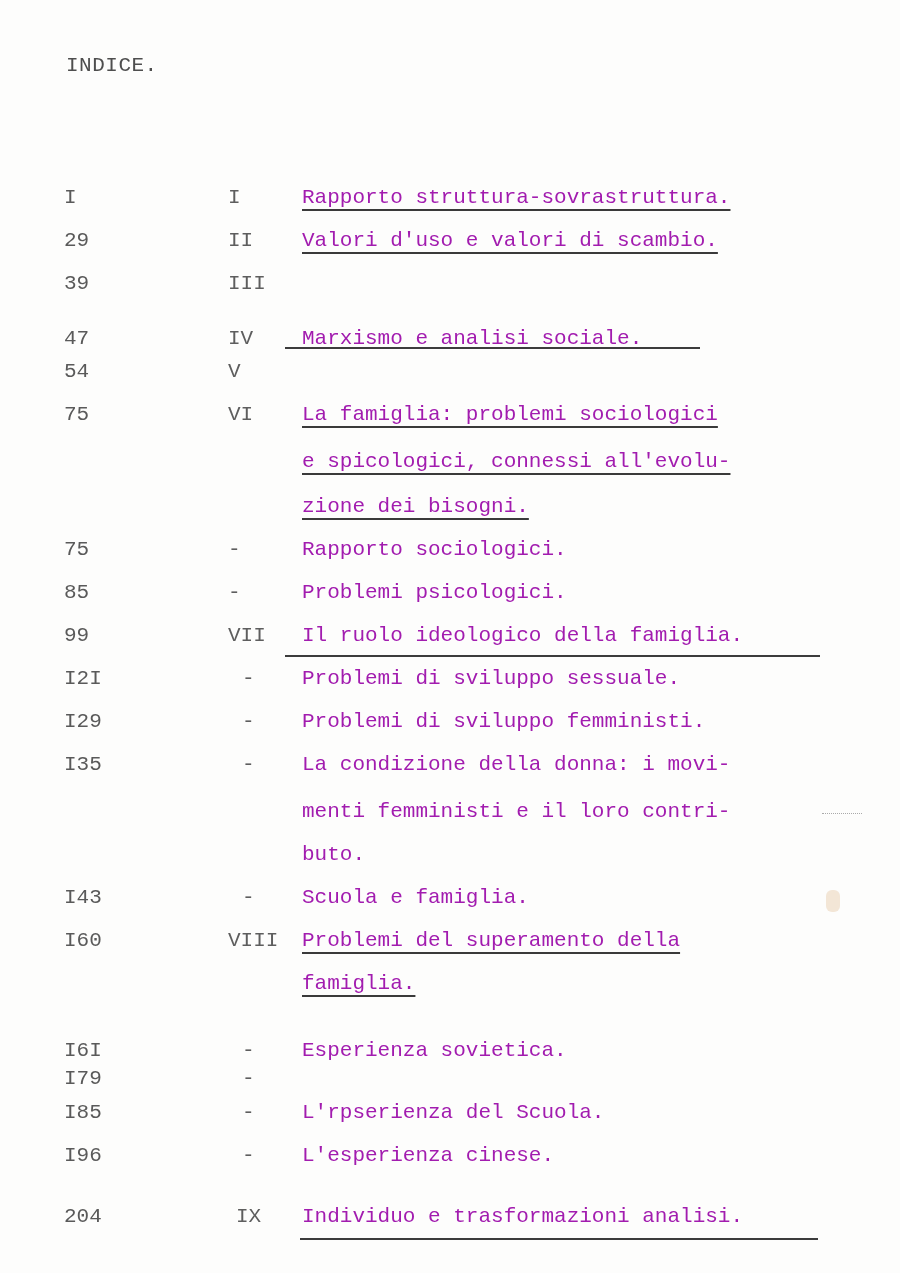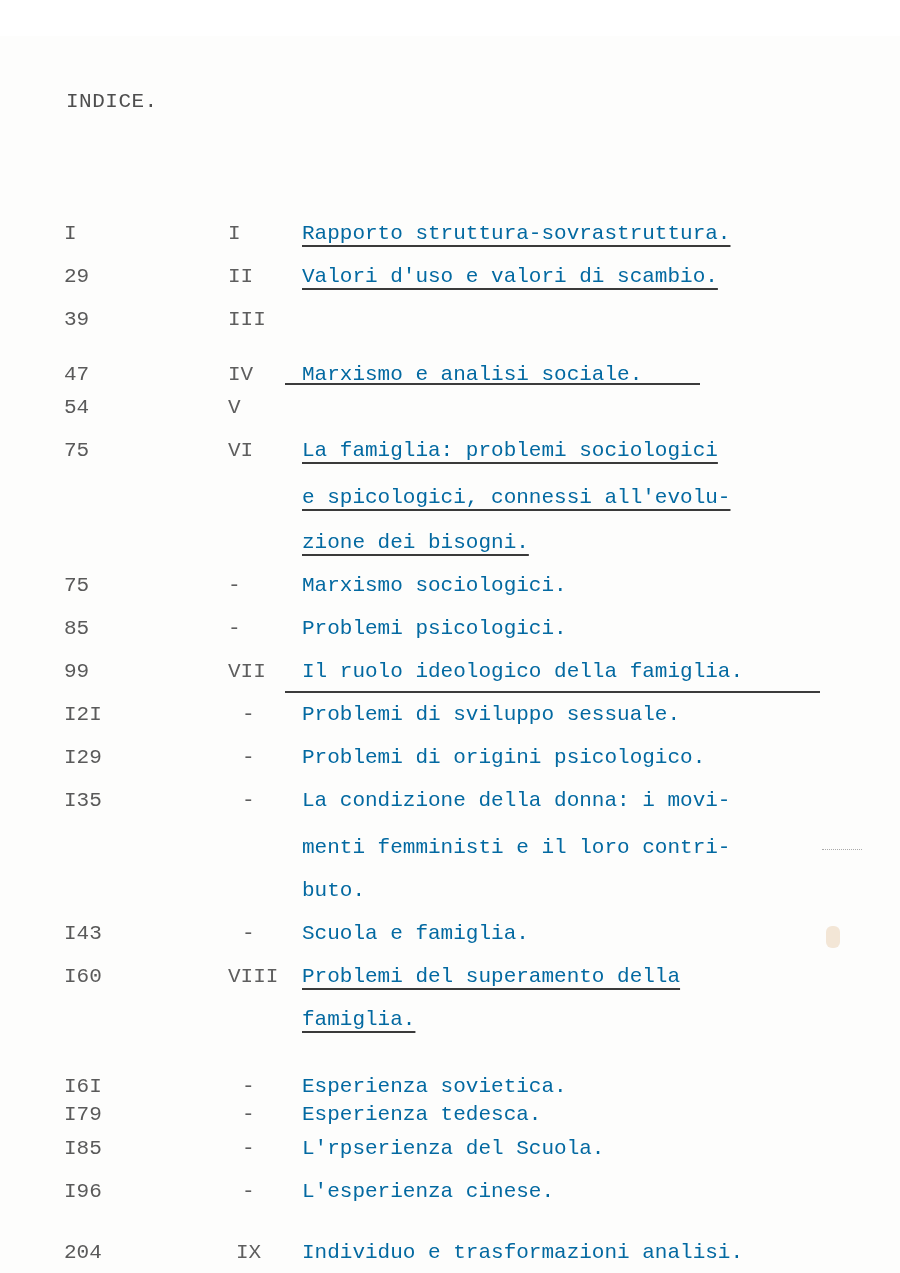--- a/index.html
+++ b/index.html
@@ -12,21 +12,20 @@
     height: 1273px;
     position: relative;
     overflow: hidden;
     font-family: "Liberation Mono", "DejaVu Sans Mono", monospace;
     color: #555555;
   }
   .page {
     position: absolute;
     inset: 0;
     background: #fdfdfc;
-    margin-top: 36px;
   }
   .title {
     position: absolute;
     left: 66px;
     top: 54px;
     font-size: 21px;
     letter-spacing: 0.5px;
     color: #4e4e4e;
   }
   .row {
@@ -47,21 +46,21 @@
     position: absolute;
     left: 228px;
     top: 0;
     color: #5e5e5e;
   }
   .entry-text {
     position: absolute;
     left: 302px;
     top: 0;
     white-space: nowrap;
-    color: #0369a1;
+    color: #a21caf;
   }
   .ul {
     text-decoration: underline;
     text-decoration-color: #3a3a3a;
     text-decoration-thickness: 2px;
     text-underline-offset: 6px;
   }
   .full-rule {
     position: absolute;
     height: 2px;
@@ -129,21 +128,21 @@
   <div class="row" style="top:447px">
     <span class="entry-text ul">e spicologici, connessi all'evolu-</span>
   </div>
   <div class="row" style="top:492px">
     <span class="entry-text ul">zione dei bisogni.</span>
   </div>
 
   <div class="row" style="top:535px">
     <span class="page-num">75</span>
     <span class="chapter-num">-</span>
-    <span class="entry-text">Marxismo sociologici.</span>
+    <span class="entry-text">Rapporto sociologici.</span>
   </div>
 
   <div class="row" style="top:578px">
     <span class="page-num">85</span>
     <span class="chapter-num">-</span>
     <span class="entry-text">Problemi psicologici.</span>
   </div>
 
   <div class="row" style="top:621px">
     <span class="page-num">99</span>
@@ -154,21 +153,21 @@
 
   <div class="row" style="top:664px">
     <span class="page-num">I2I</span>
     <span class="chapter-num" style="left:242px">-</span>
     <span class="entry-text">Problemi di sviluppo sessuale.</span>
   </div>
 
   <div class="row" style="top:707px">
     <span class="page-num">I29</span>
     <span class="chapter-num" style="left:242px">-</span>
-    <span class="entry-text">Problemi di origini psicologico.</span>
+    <span class="entry-text">Problemi di sviluppo femministi.</span>
   </div>
 
   <div class="row" style="top:750px">
     <span class="page-num">I35</span>
     <span class="chapter-num" style="left:242px">-</span>
     <span class="entry-text">La condizione della donna: i movi-</span>
   </div>
   <div class="row" style="top:797px">
     <span class="entry-text">menti femministi e il loro contri-</span>
   </div>
@@ -195,21 +194,20 @@
 
   <div class="row" style="top:1036px">
     <span class="page-num">I6I</span>
     <span class="chapter-num" style="left:242px">-</span>
     <span class="entry-text">Esperienza sovietica.</span>
   </div>
 
   <div class="row" style="top:1064px">
     <span class="page-num">I79</span>
     <span class="chapter-num" style="left:242px">-</span>
-    <span class="entry-text">Esperienza tedesca.</span>
   </div>
 
   <div class="row" style="top:1098px">
     <span class="page-num">I85</span>
     <span class="chapter-num" style="left:242px">-</span>
     <span class="entry-text">L'rpserienza del Scuola.</span>
   </div>
 
   <div class="row" style="top:1141px">
     <span class="page-num">I96</span>

